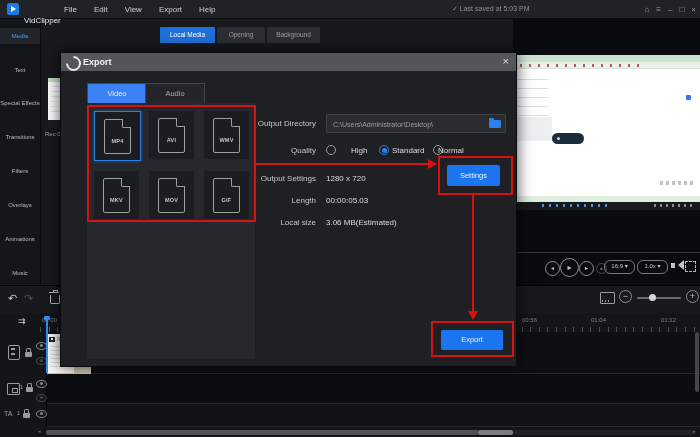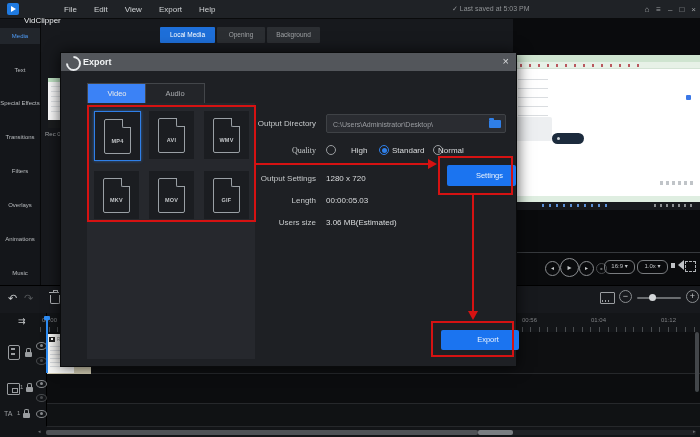--- a/index.html
+++ b/index.html
@@ -147,21 +147,21 @@
   .dinput{position:absolute;left:265px;width:180px;height:19px;background:#2a2c31;
           border:1px solid #3f4246;border-radius:2px;font-size:7.5px;color:#9b9ea2;
           line-height:19px;padding-left:6px;box-sizing:border-box;cursor:text;}
   .folder{position:absolute;right:4px;top:5px;width:12px;height:8px;background:#2f7fe8;border-radius:1px;cursor:pointer;}
   .folder::before{content:"";position:absolute;left:0;top:-2px;width:5px;height:2px;background:#2f7fe8;border-radius:1px 1px 0 0;}
   .radio{position:absolute;width:8px;height:8px;border:1px solid #9a9da0;border-radius:50%;cursor:pointer;}
   .radio.sel{border-color:#2f7fe8;}
   .radio.sel::after{content:"";position:absolute;left:1.5px;top:1.5px;width:5px;height:5px;background:#2f7fe8;border-radius:50%;}
   .ropt{position:absolute;font-size:8px;color:#dadcde;cursor:pointer;}
   .bluebtn{position:absolute;background:#1b74f0;border-radius:2px;color:#eaf2fd;
-           font-size:7.5px;text-align:center;cursor:pointer;padding-left:16px;}
+           font-size:7.5px;text-align:center;cursor:pointer;}
 
   
   .redbox{position:absolute;border:2px solid #d61212;z-index:50;pointer-events:none;}
   .redline{position:absolute;background:#d61212;z-index:50;pointer-events:none;}
   .redhead-r{position:absolute;width:0;height:0;border-left:9px solid #d61212;
              border-top:5px solid transparent;border-bottom:5px solid transparent;z-index:50;}
   .redhead-d{position:absolute;width:0;height:0;border-top:9px solid #d61212;
              border-left:5px solid transparent;border-right:5px solid transparent;z-index:50;}
 </style>
 </head>
@@ -347,36 +347,36 @@
       </div>
     </div>
 
 
     <div class="dlabel" style="top:66px;">Output Directory</div>
     <div class="dinput" style="top:61px;font-size:7px;">
       <span>C:\Users\Administrator\Desktop\</span>
       <div class="folder"></div>
     </div>
 
-    <div class="dlabel" style="top:93px;font-family:Liberation Serif, serif;">Quality</div>
+    <div class="dlabel" style="top:93px;">Quality</div>
     <div class="radio" style="left:265px;top:92px;"></div>
     <div class="ropt" style="left:290px;top:93px;">High</div>
     <div class="radio sel" style="left:318px;top:92px;"></div>
     <div class="ropt" style="left:331px;top:93px;">Standard</div>
     <div class="radio" style="left:372px;top:92px;"></div>
     <div class="ropt" style="left:377px;top:93px;">Normal</div>
 
     <div class="dlabel" style="top:121px;">Output Settings</div>
     <div class="dvalue" style="top:121px;">1280 x 720</div>
     <div class="bluebtn" style="left:386px;top:112px;width:53px;height:21px;line-height:21px;">Settings</div>
 
     <div class="dlabel" style="top:143px;">Length</div>
     <div class="dvalue" style="top:143px;">00:00:05.03</div>
 
-    <div class="dlabel" style="top:165px;">Users size</div>
+    <div class="dlabel" style="top:165px;">Local size</div>
     <div class="dvalue" style="top:165px;">3.06 MB(Estimated)</div>
 
     <div class="bluebtn" style="left:380px;top:277px;width:62px;height:20px;line-height:20px;">Export</div>
   </div>
 
   <div class="redbox" style="left:87px;top:105px;width:165px;height:113px;"></div>
   <div class="redbox" style="left:438px;top:156px;width:71px;height:35px;"></div>
   <div class="redbox" style="left:431px;top:321px;width:79px;height:32px;"></div>
   <div class="redline" style="left:254px;top:163px;width:175px;height:2px;"></div>
   <div class="redhead-r" style="left:428px;top:159px;"></div>

